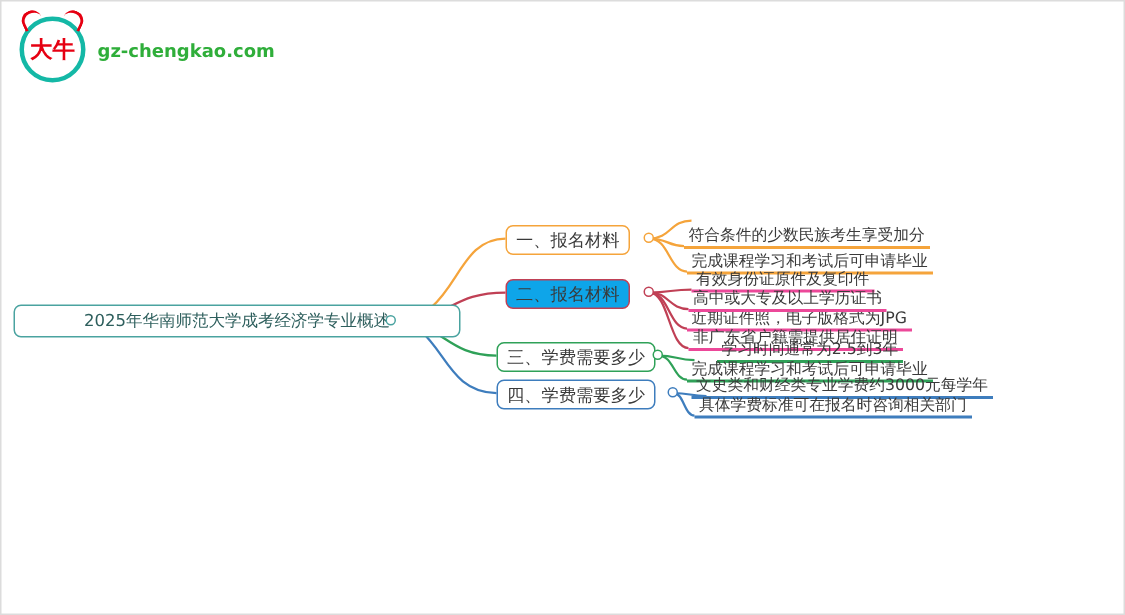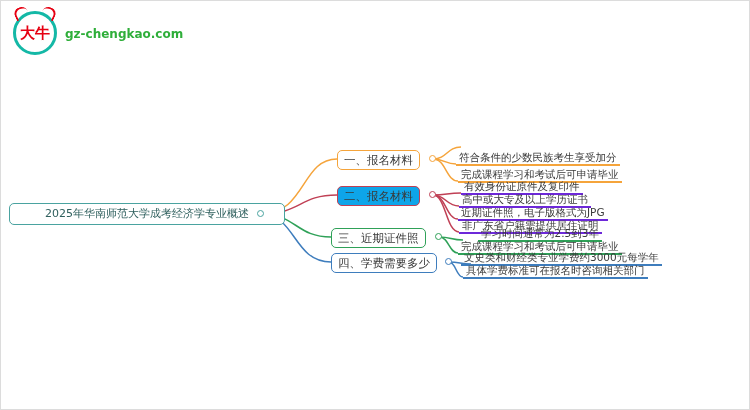--- a/index.html
+++ b/index.html
@@ -24,39 +24,39 @@
   .badge::before{left:-2px;transform:rotate(-25deg);border-right:none;}
   .badge::after{right:-2px;transform:rotate(25deg);border-left:none;}
   .brand-name{color:#e60012;font-size:16px;font-weight:bold;letter-spacing:1px;line-height:20px;}
   .brand-domain{color:#2fae3a;font-size:12px;font-weight:bold;line-height:16px;margin-top:2px;}
 
   
   .node{
     position:absolute;box-sizing:border-box;background:#fff;border-radius:5px;
     font-size:11.5px;color:#3a3a3a;line-height:16px;padding:1px 6px;white-space:nowrap;
   }
-  .root{border:1.5px solid #4aa3a0;color:#2e5f5d;text-align:center;width:276px;padding:2px 2px;font-size:11px;}
+  .root{border:1.5px solid #4aa3a0;color:#2e5f5d;text-align:center;width:298px;padding:2px 2px;font-size:11px;}
   .b0{border:1.5px solid #f5a43b;}
   .b1{border:1.5px solid #c04055;background:#0ea5e9;}
   .b2{border:1.5px solid #2fa158;}
   .b3{border:1.5px solid #3e7dbd;}
 
   .dot{position:absolute;width:7px;height:7px;border-radius:50%;background:#fff;box-sizing:border-box;}
   .dot-root{border:1.5px solid #4aa3a0;}
   .dot-b0{border:1.5px solid #f5a43b;}
   .dot-b1{border:1.5px solid #c04055;}
   .dot-b2{border:1.5px solid #2fa158;}
   .dot-b3{border:1.5px solid #3e7dbd;}
 
   .lf{
     position:absolute;font-size:10.5px;line-height:12px;color:#3a3a3a;
     padding:0 3px 1px 3px;white-space:nowrap;
   }
   .lf.c0{border-bottom:2px solid #f5a43b;}
-  .lf.c1{border-bottom:2px solid #6d28d9;text-align:right;}
+  .lf.c1{border-bottom:2px solid #ec4899;text-align:right;}
   .lf.c2{border-bottom:2px solid #2fa158;}
   .lf.c3{border-bottom:2px solid #3e7dbd;}
 </style>
 </head>
 <body>
 
 <div class="canvas">
 
   <svg class="links">
 
@@ -92,21 +92,21 @@
 
   <div class="node root" style="left:8px;top:202px;">2025年华南师范大学成考经济学专业概述</div>
   <div class="dot dot-root" style="left:256px;top:209px;"></div>
 
   <div class="node b0" style="left:336px;top:149px;">一、报名材料</div>
   <div class="dot dot-b0" style="left:428px;top:154px;"></div>
 
   <div class="node b1" style="left:336px;top:185px;">二、报名材料</div>
   <div class="dot dot-b1" style="left:428px;top:190px;"></div>
 
-  <div class="node b2" style="left:330px;top:227px;">三、近期证件照</div>
+  <div class="node b2" style="left:330px;top:227px;">三、学费需要多少</div>
   <div class="dot dot-b2" style="left:434px;top:232px;"></div>
 
   <div class="node b3" style="left:330px;top:252px;">四、学费需要多少</div>
   <div class="dot dot-b3" style="left:444px;top:257px;"></div>
 
   <div class="lf c0" style="left:455px;top:150px;">符合条件的少数民族考生享受加分</div>
   <div class="lf c0" style="left:457px;top:167px;">完成课程学习和考试后可申请毕业</div>
 
   <div class="lf c1" style="left:460px;top:179px;">有效身份证原件及复印件</div>
   <div class="lf c1" style="left:457px;top:205px;">近期证件照，电子版格式为JPG</div>

